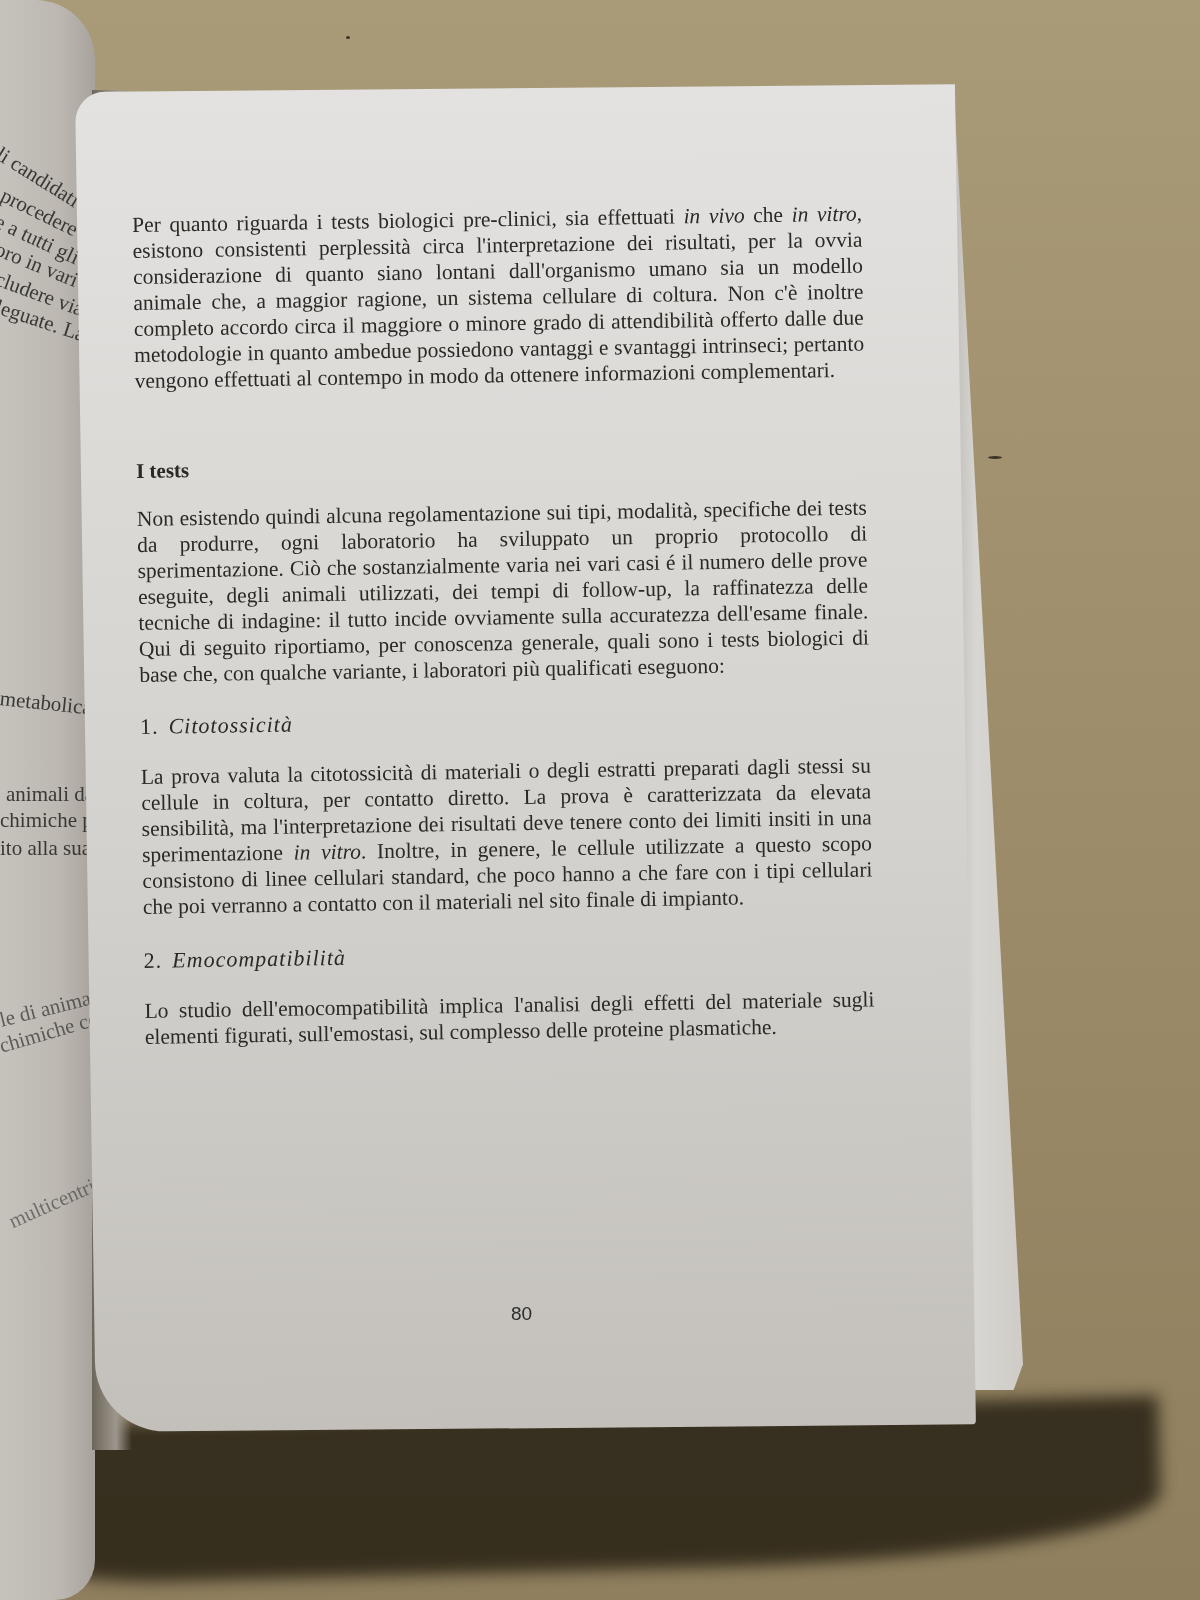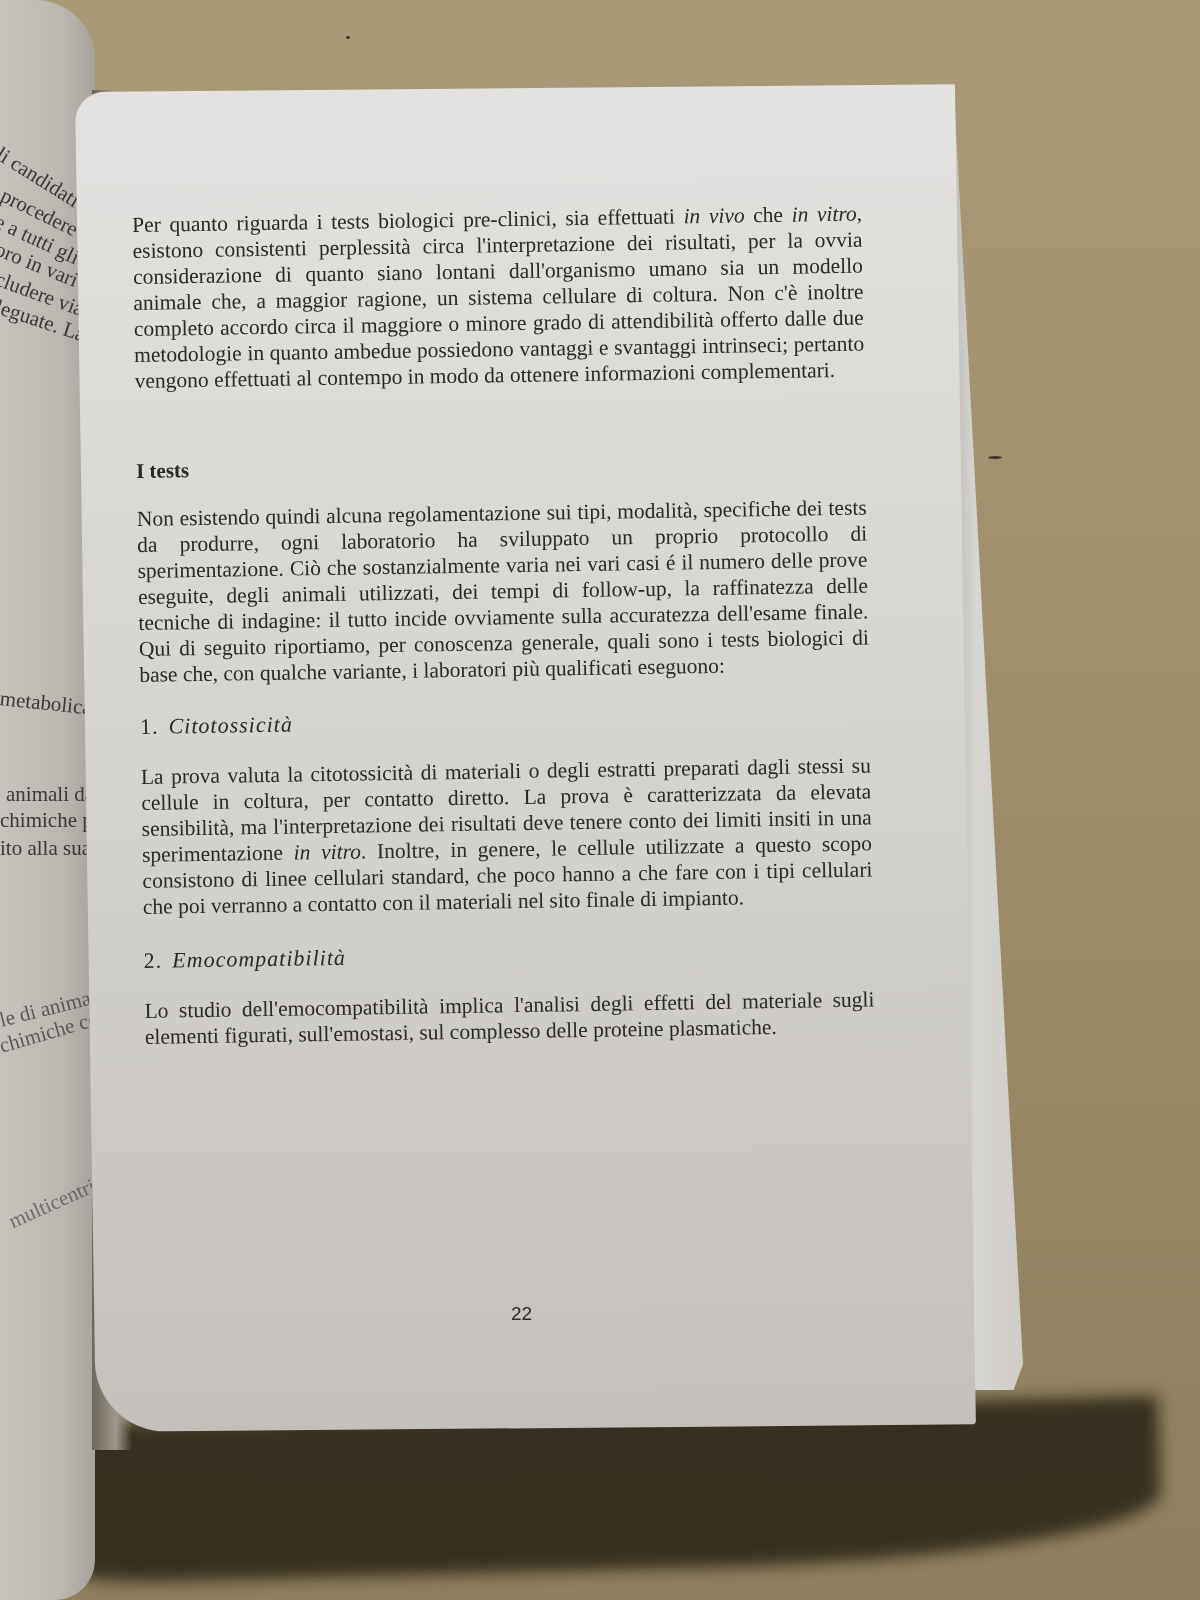--- a/index.html
+++ b/index.html
@@ -98,16 +98,16 @@
   <div style="height:24px"></div>
   <p class="para"><span>La prova valuta la citotossicità di materiali o degli estratti preparati dagli stessi su cellule in coltura, per contatto diretto. La prova è caratterizzata da elevata sensibilità, ma l'interpretazione dei risultati deve tenere conto dei limiti insiti in una sperimentazione </span><em>in vitro</em><span>. Inoltre, in genere, le cellule utilizzate a questo scopo consistono di linee cellulari standard, che poco hanno a che fare con i tipi cellulari che poi verranno a contatto con il materiali nel sito finale di impianto.</span></p>
 
   <div style="height:28px"></div>
   <p class="subheading"><span class="num">2.</span><span>Emocompatibilità</span></p>
 
   <div style="height:24px"></div>
   <p class="para">Lo studio dell'emocompatibilità implica l'analisi degli effetti del materiale sugli elementi figurati, sull'emostasi, sul complesso delle proteine plasmatiche.</p>
 </div>
 
-<div class="page-number">22</div>
+<div class="page-number">80</div>
 
 <div class="dust" style="left:346px;top:36px;"></div>
 <div class="dust" style="left:988px;top:456px;width:14px;height:3px;"></div>
 
 </body></html>

